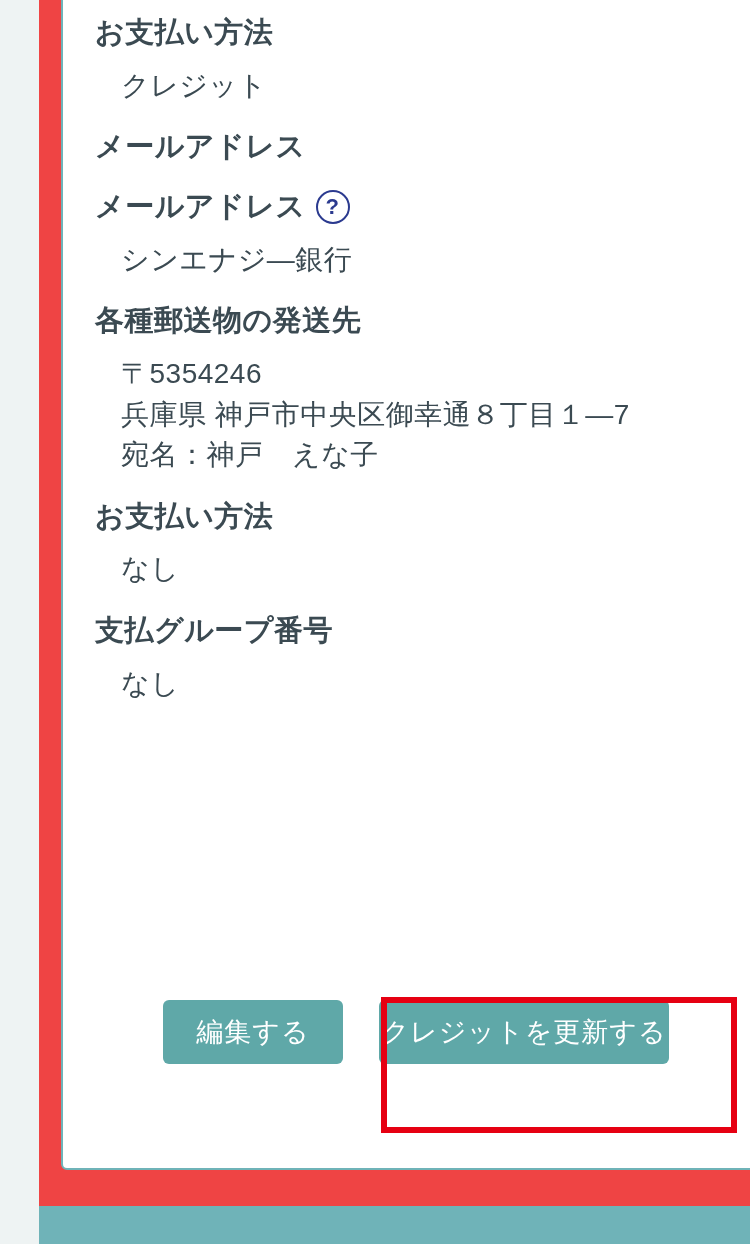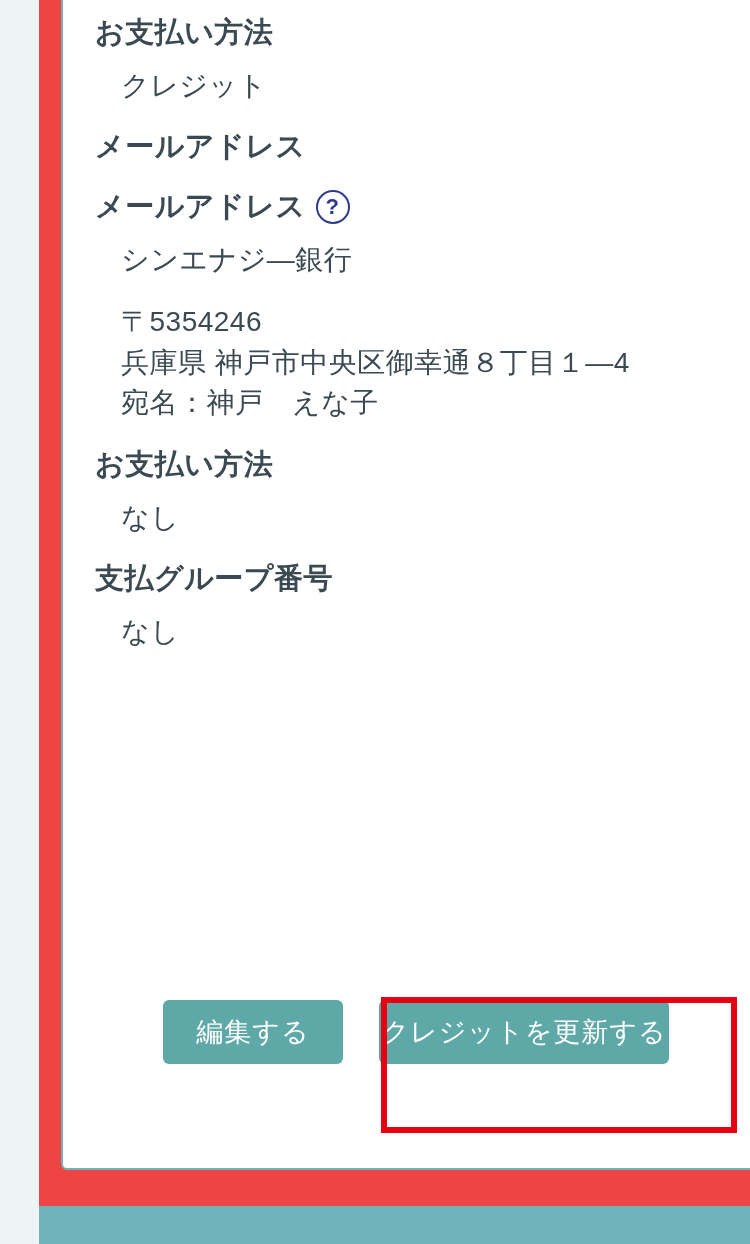--- a/index.html
+++ b/index.html
@@ -152,23 +152,26 @@
         <div class="field-label">
           <span>メールアドレス</span>
           <span class="help-icon">?</span>
         </div>
         <div class="field-value">
           <span class="line">シンエナジ―銀行</span>
         </div>
       </div>
 
       <div class="field">
+        <div class="field-label">
+          <span>各種郵送物の発送先</span>
+        </div>
         <div class="field-value">
           <span class="line">〒5354246</span>
-          <span class="line">兵庫県 神戸市中央区御幸通８丁目１―4</span>
+          <span class="line">兵庫県 神戸市中央区御幸通８丁目１―7</span>
           <span class="line">宛名：神戸　えな子</span>
         </div>
       </div>
 
       <div class="field">
         <div class="field-label">
           <span>お支払い方法</span>
         </div>
         <div class="field-value">
           <span class="line">なし</span>

